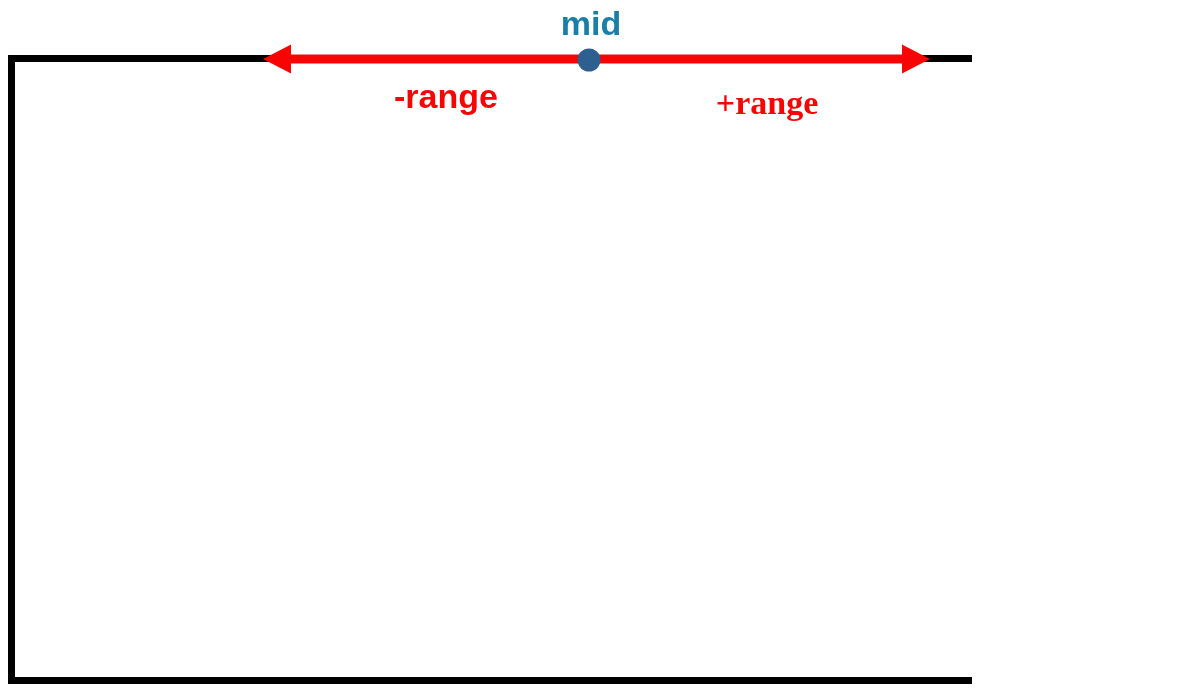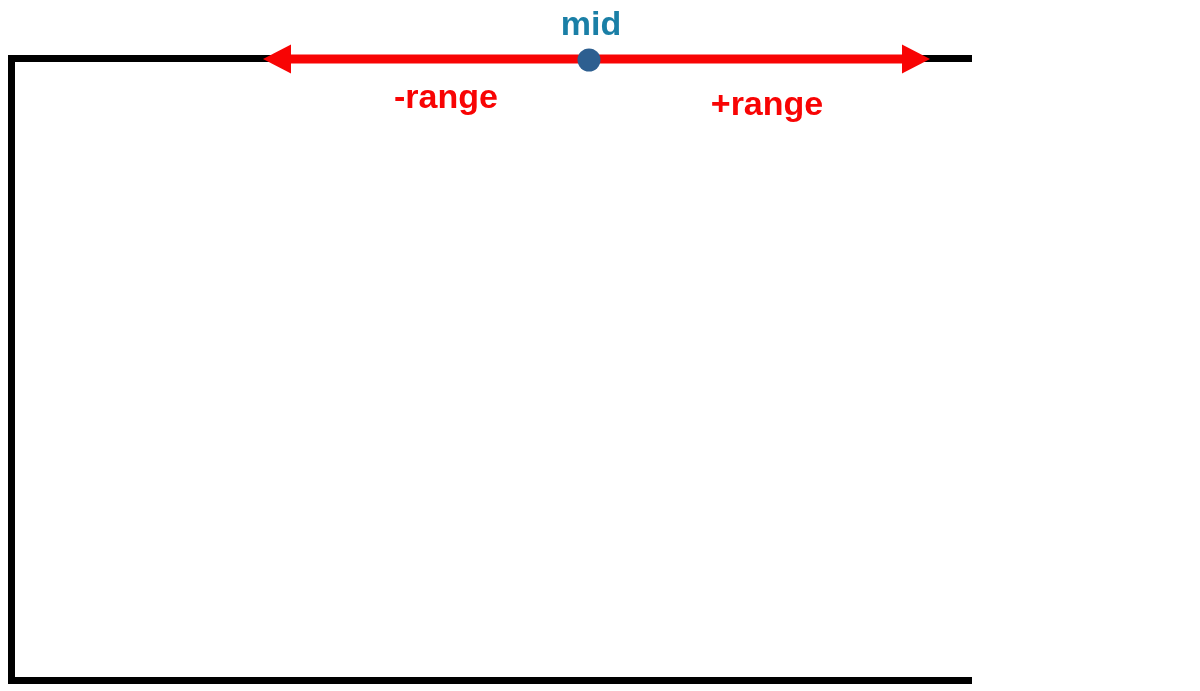--- a/index.html
+++ b/index.html
@@ -52,20 +52,21 @@
     top: 79px;
     font-size: 34px;
     color: var(--accent-red, #f80404);
     text-align: center;
   }
   .label-plus {
     left: 767px;
     top: 86px;
     font-size: 34px;
     color: var(--accent-red, #f80404);
+    font-family: Liberation Serif, serif;
   }
 </style>
 </head>
 <body>
 
 <div class="canvas">
 
   <div class="bounding-rect"></div>
 
   <svg class="overlay-svg" viewBox="0 0 1200 691" xmlns="http://www.w3.org/2000/svg">

